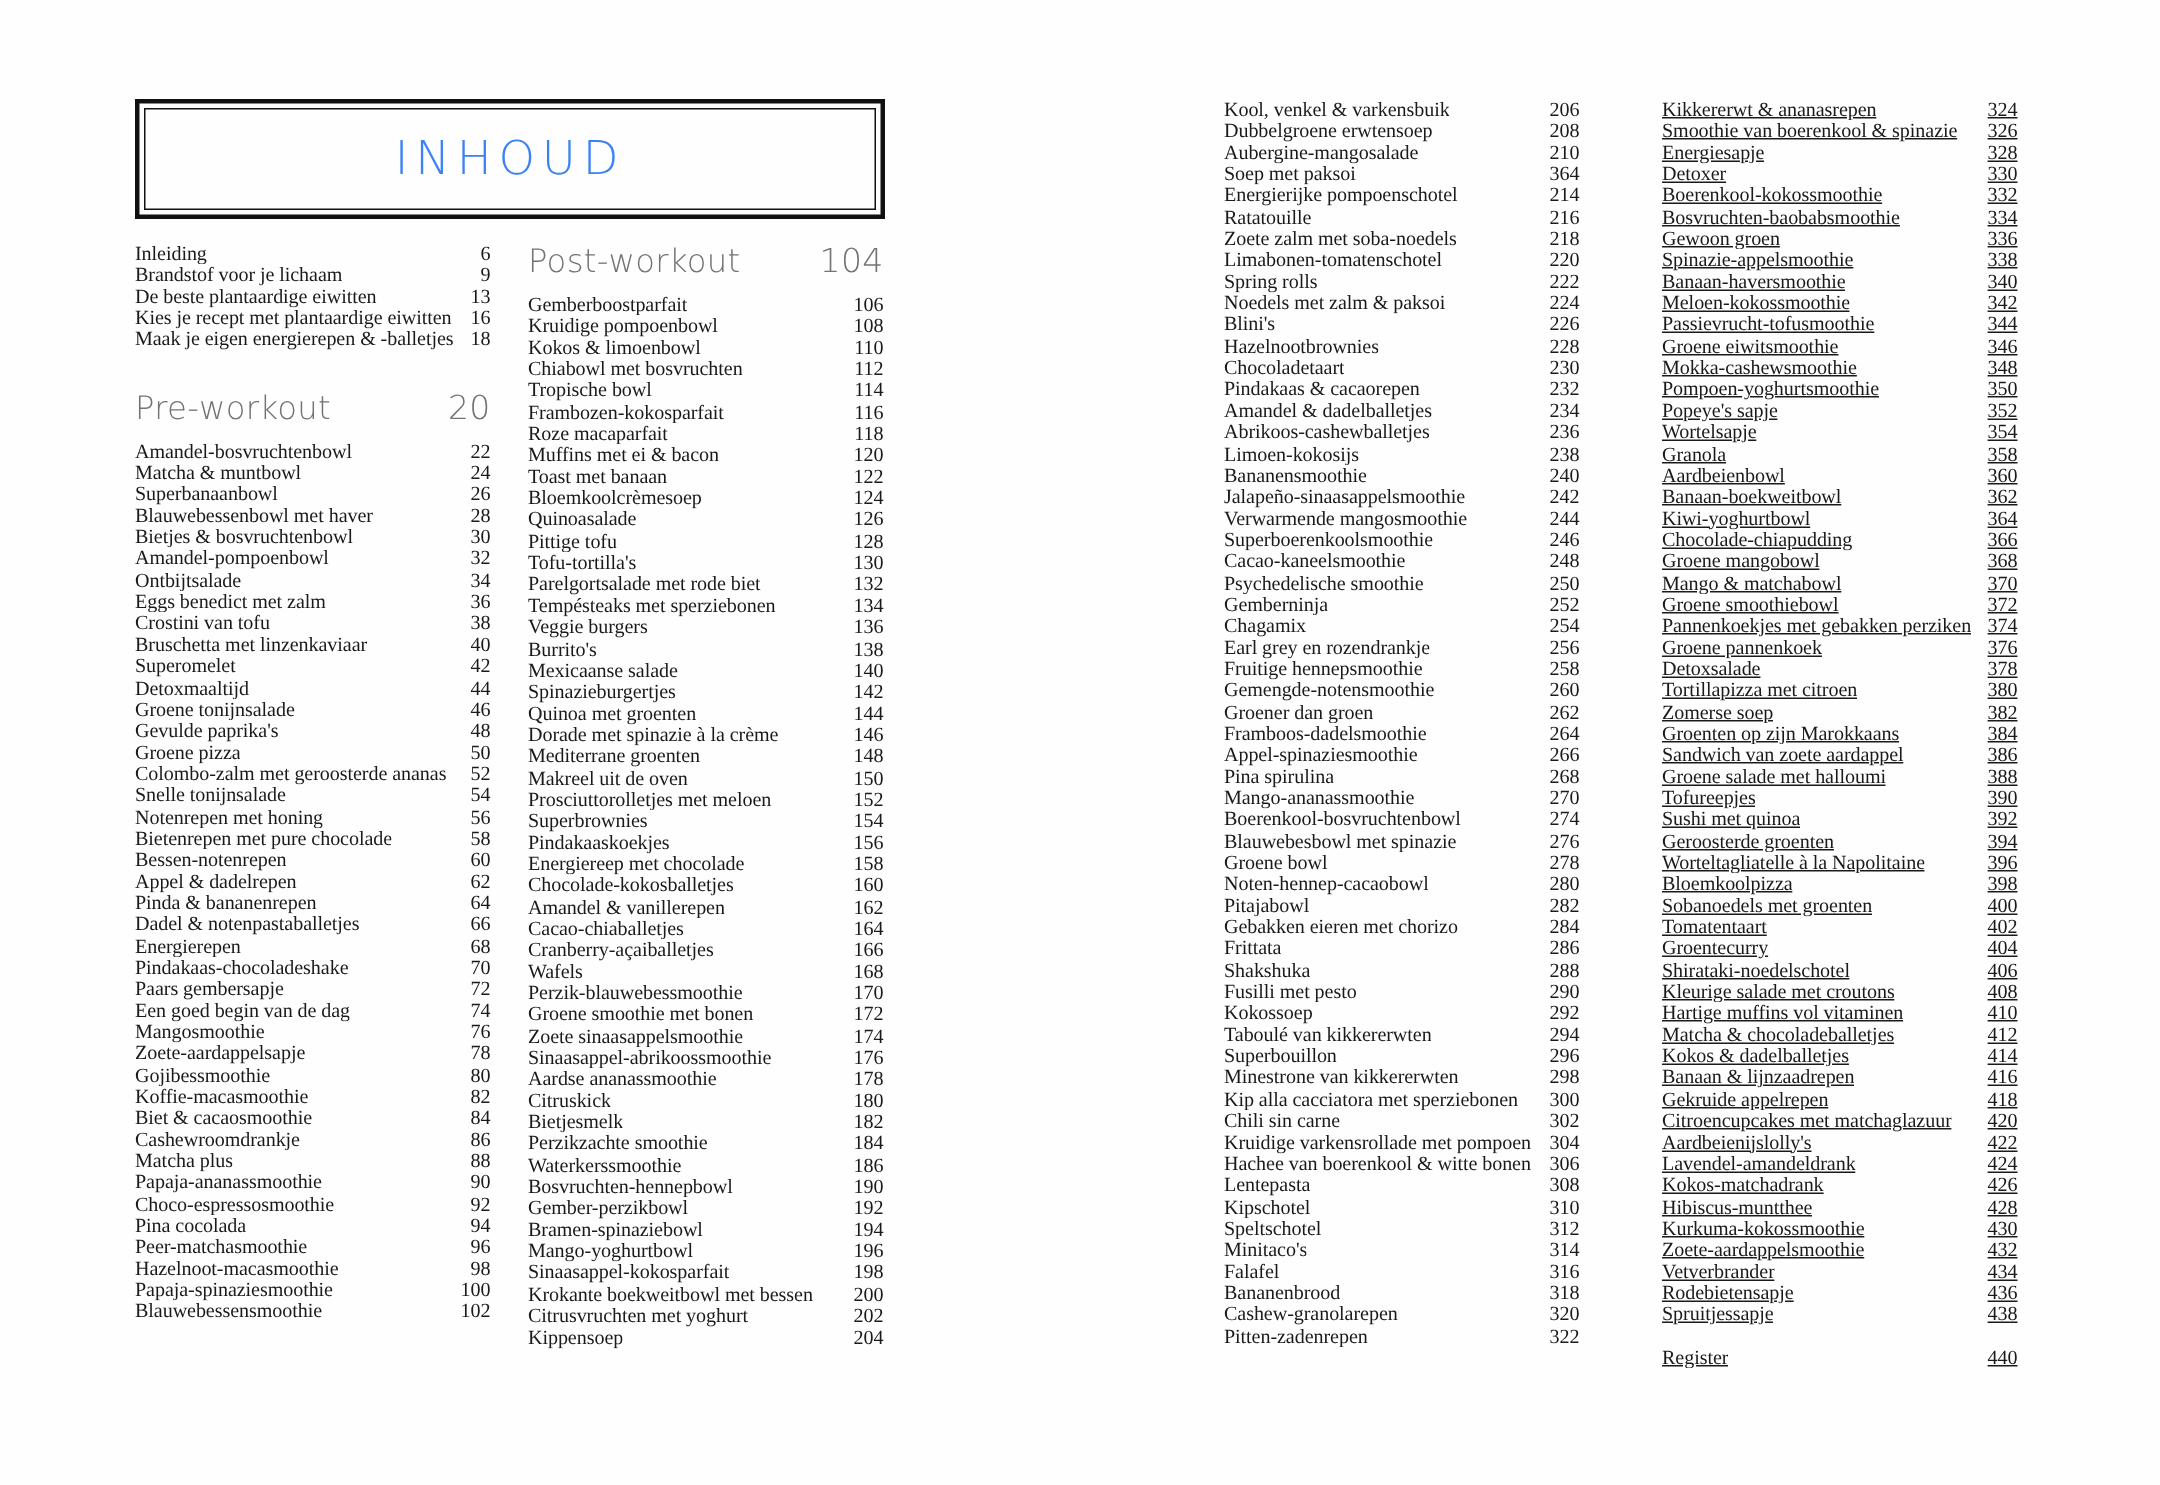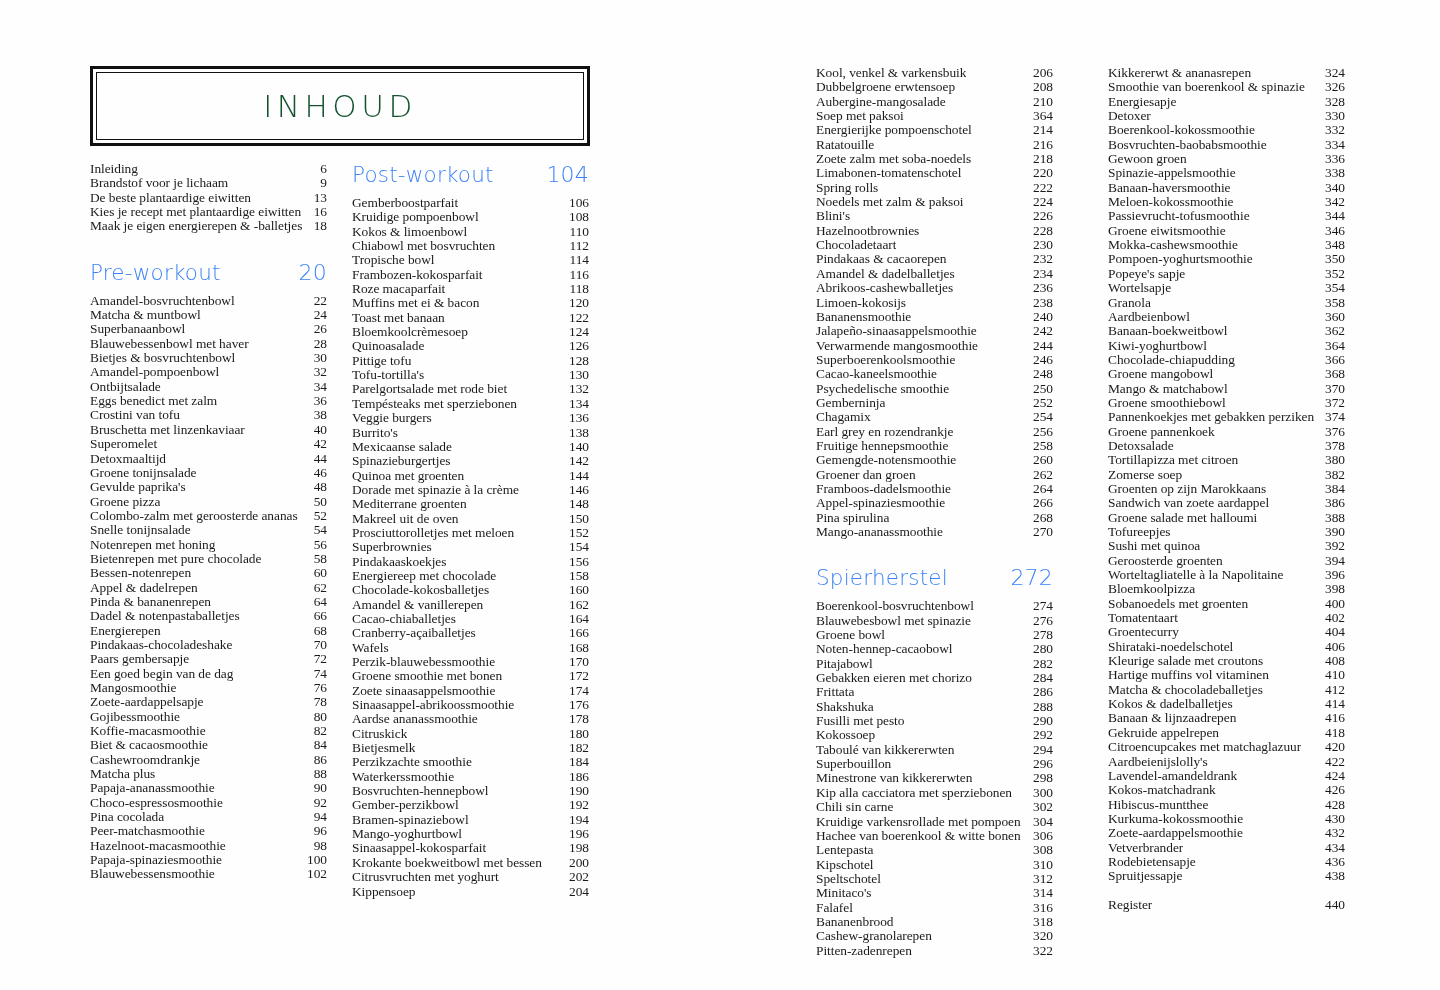--- a/index.html
+++ b/index.html
@@ -41,43 +41,43 @@
     box-sizing: border-box;
     display: flex;
     align-items: center;
     justify-content: center;
   }
   .title-text {
     font-family: "DejaVu Sans", "Liberation Sans", sans-serif;
     font-weight: 300;
     font-size: 31px;
     letter-spacing: 4.5px;
-    color: #14532d;
+    color: #3b82f6;
   }
 
   
   .col {
     position: absolute;
     top: 162px;
   }
   #col-1 { left: 90px;   width: 237px; }
   #col-2 { left: 352px;  width: 237px; }
   #col-3 { left: 816px;  width: 237px; top: 66px; }
-  #col-4 { left: 1108px; width: 237px; top: 66px; }
+  #col-4 { left: 1108px; width: 237px; top: 66px; text-decoration: underline; }
 
   
   .section-head {
     display: flex;
     align-items: flex-end;
     justify-content: space-between;
     font-family: "DejaVu Sans", "Liberation Sans", sans-serif;
     font-weight: 300;
     font-size: 21.5px;
     letter-spacing: 0.2px;
-    color: #3b82f6;
+    color: #737373;
     margin-top: 26px;
     margin-bottom: 9px;
   }
   .section-head.first { margin-top: 0; }
   .section-head .sh-label { white-space: nowrap; }
   .section-head .sh-page { white-space: nowrap; font-size: 22px; }
 
   
   .entry {
     display: flex;
@@ -628,24 +628,20 @@
         <span class="e-page">266</span>
       </div>
       <div class="entry">
         <span class="e-label">Pina spirulina</span>
         <span class="e-page">268</span>
       </div>
       <div class="entry">
         <span class="e-label">Mango-ananassmoothie</span>
         <span class="e-page">270</span>
       </div>
-      <div class="section-head">
-        <span class="sh-label">Spierherstel</span>
-        <span class="sh-page">272</span>
-      </div>
       <div class="entry">
         <span class="e-label">Boerenkool-bosvruchtenbowl</span>
         <span class="e-page">274</span>
       </div>
       <div class="entry">
         <span class="e-label">Blauwebesbowl met spinazie</span>
         <span class="e-page">276</span>
       </div>
       <div class="entry">
         <span class="e-label">Groene bowl</span>

